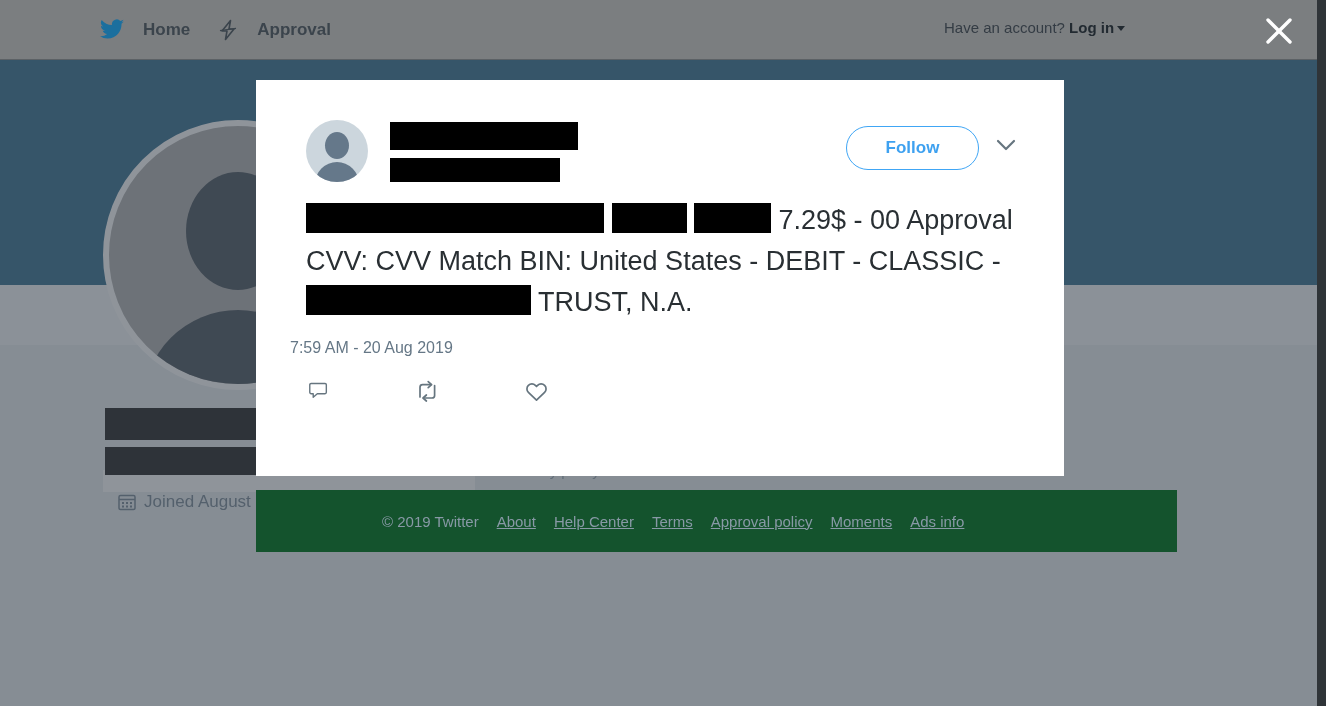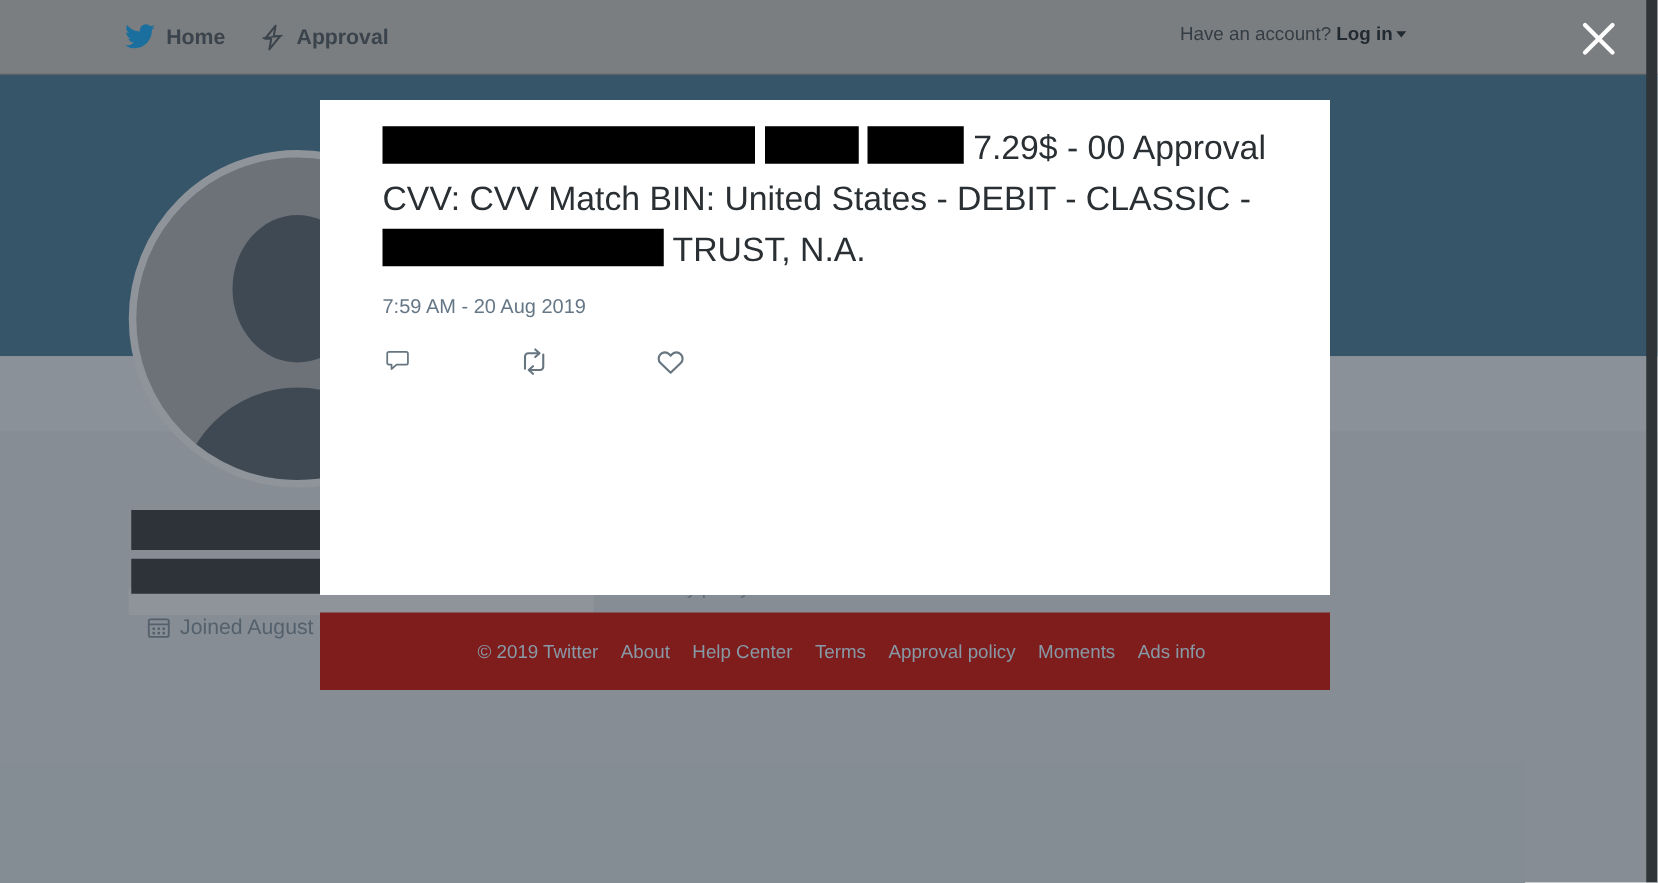--- a/index.html
+++ b/index.html
@@ -74,21 +74,21 @@
   
   .topnav {
     position: absolute; left: 0; top: 0; width: 1326px; height: 60px;
     background: #7b7e80;
     border-bottom: 1px solid #5c6165;
     display: flex; align-items: center;
     z-index: 30;
   }
   .nav-left { display: flex; align-items: center; margin-left: 100px; gap: 28px; }
   .nav-item {
-    display: flex; align-items: center; gap: 9px;
+    display: flex; align-items: center; gap: 19px;
     color: #3b444c; font-size: 17px; font-weight: bold;
     cursor: pointer;
   }
   .bird-ico { width: 24px; height: 22px; display: block; }
   .bolt-ico { width: 20px; height: 22px; display: block; }
 
   .search-wrap {
     position: absolute; left: 685px; top: 12px;
     width: 275px; height: 37px;
     border: 1px solid #646a6e; border-radius: 22px;
@@ -168,40 +168,40 @@
     font-size: 27px; line-height: 41px; color: #292f33;
     word-wrap: break-word;
   }
   .rd { display: inline-block; background: #000; vertical-align: -4px; height: 30px; }
   .rd1 { width: 298px; }
   .rd2 { width: 75px; }
   .rd3 { width: 77px; }
   .rd4 { width: 225px; }
 
   .tweet-time {
-    padding: 16px 0 0 50px;
+    padding: 16px 0 0 34px;
     font-size: 16px; color: #657786;
   }
   .tweet-actions {
     display: flex; padding: 22px 0 0 50px; gap: 84px;
   }
   .act-ico { width: 25px; height: 25px; display: block; cursor: pointer; }
 
   
   .footer-card {
     position: absolute; left: 256px; top: 490px;
-    width: 808px; height: 62px; background: #7f1d1d; z-index: 20;
+    width: 921px; height: 62px; background: #14532d; z-index: 20;
     display: flex; align-items: center;
   }
   .footer-links {
     display: flex; gap: 18px; margin-left: 126px;
     font-size: 15px; color: #8899a6;
   }
   .footer-links span { white-space: nowrap; }
-  .footer-links .lnk { cursor: pointer; }
+  .footer-links .lnk { cursor: pointer; text-decoration: underline; }
   .edge-strip {
     position: absolute; right: 0; top: 0; width: 9px; height: 706px;
     background: #2f3438; z-index: 40;
   }
 </style>
 </head>
 <body>
 
 <div id="root">
 
@@ -265,20 +265,36 @@
     </div>
 
     <svg class="close-x" viewBox="0 0 34 34">
       <line x1="6" y1="6" x2="28" y2="28" stroke="#ffffff" stroke-width="3.4" stroke-linecap="round"></line>
       <line x1="28" y1="6" x2="6" y2="28" stroke="#ffffff" stroke-width="3.4" stroke-linecap="round"></line>
     </svg>
   </div>
 
   <div class="modal">
 
+    <div class="tweet-head">
+      <div class="tw-avatar">
+        <div class="head"></div>
+        <div class="body"></div>
+      </div>
+      <div class="tw-ident">
+        <span class="redact r-name"></span>
+        <span class="redact r-handle"></span>
+      </div>
+
+      <button class="follow-btn">Follow</button>
+
+      <svg class="chev-dn" viewBox="0 0 22 14">
+        <polyline points="3,3 11,11 19,3" fill="none" stroke="#66757f" stroke-width="2.2" stroke-linecap="round" stroke-linejoin="round"></polyline>
+      </svg>
+    </div>
 
     <div class="tweet-text"><span class="rd rd1"></span> <span class="rd rd2"></span> <span class="rd rd3"></span><span> 7.29$ - 00 Approval CVV: CVV Match BIN: United States - DEBIT - CLASSIC -</span><span class="rd rd4"></span><span> TRUST, N.A.</span></div>
 
     <div class="tweet-time">7:59 AM - 20 Aug 2019</div>
 
     <div class="tweet-actions">
       <svg class="act-ico" viewBox="0 0 25 25">
         <path d="M4 3.2h17a1.6 1.6 0 0 1 1.6 1.6v9.3A1.6 1.6 0 0 1 21 15.7h-9.4L6.6 20v-4.3H4a1.6 1.6 0 0 1-1.6-1.6V4.8A1.6 1.6 0 0 1 4 3.2z" fill="none" stroke="#66757f" stroke-width="1.7" stroke-linejoin="round" transform="scale(0.82) translate(2.2,2.2)"></path>
       </svg>
       <svg class="act-ico" viewBox="0 0 25 25">

